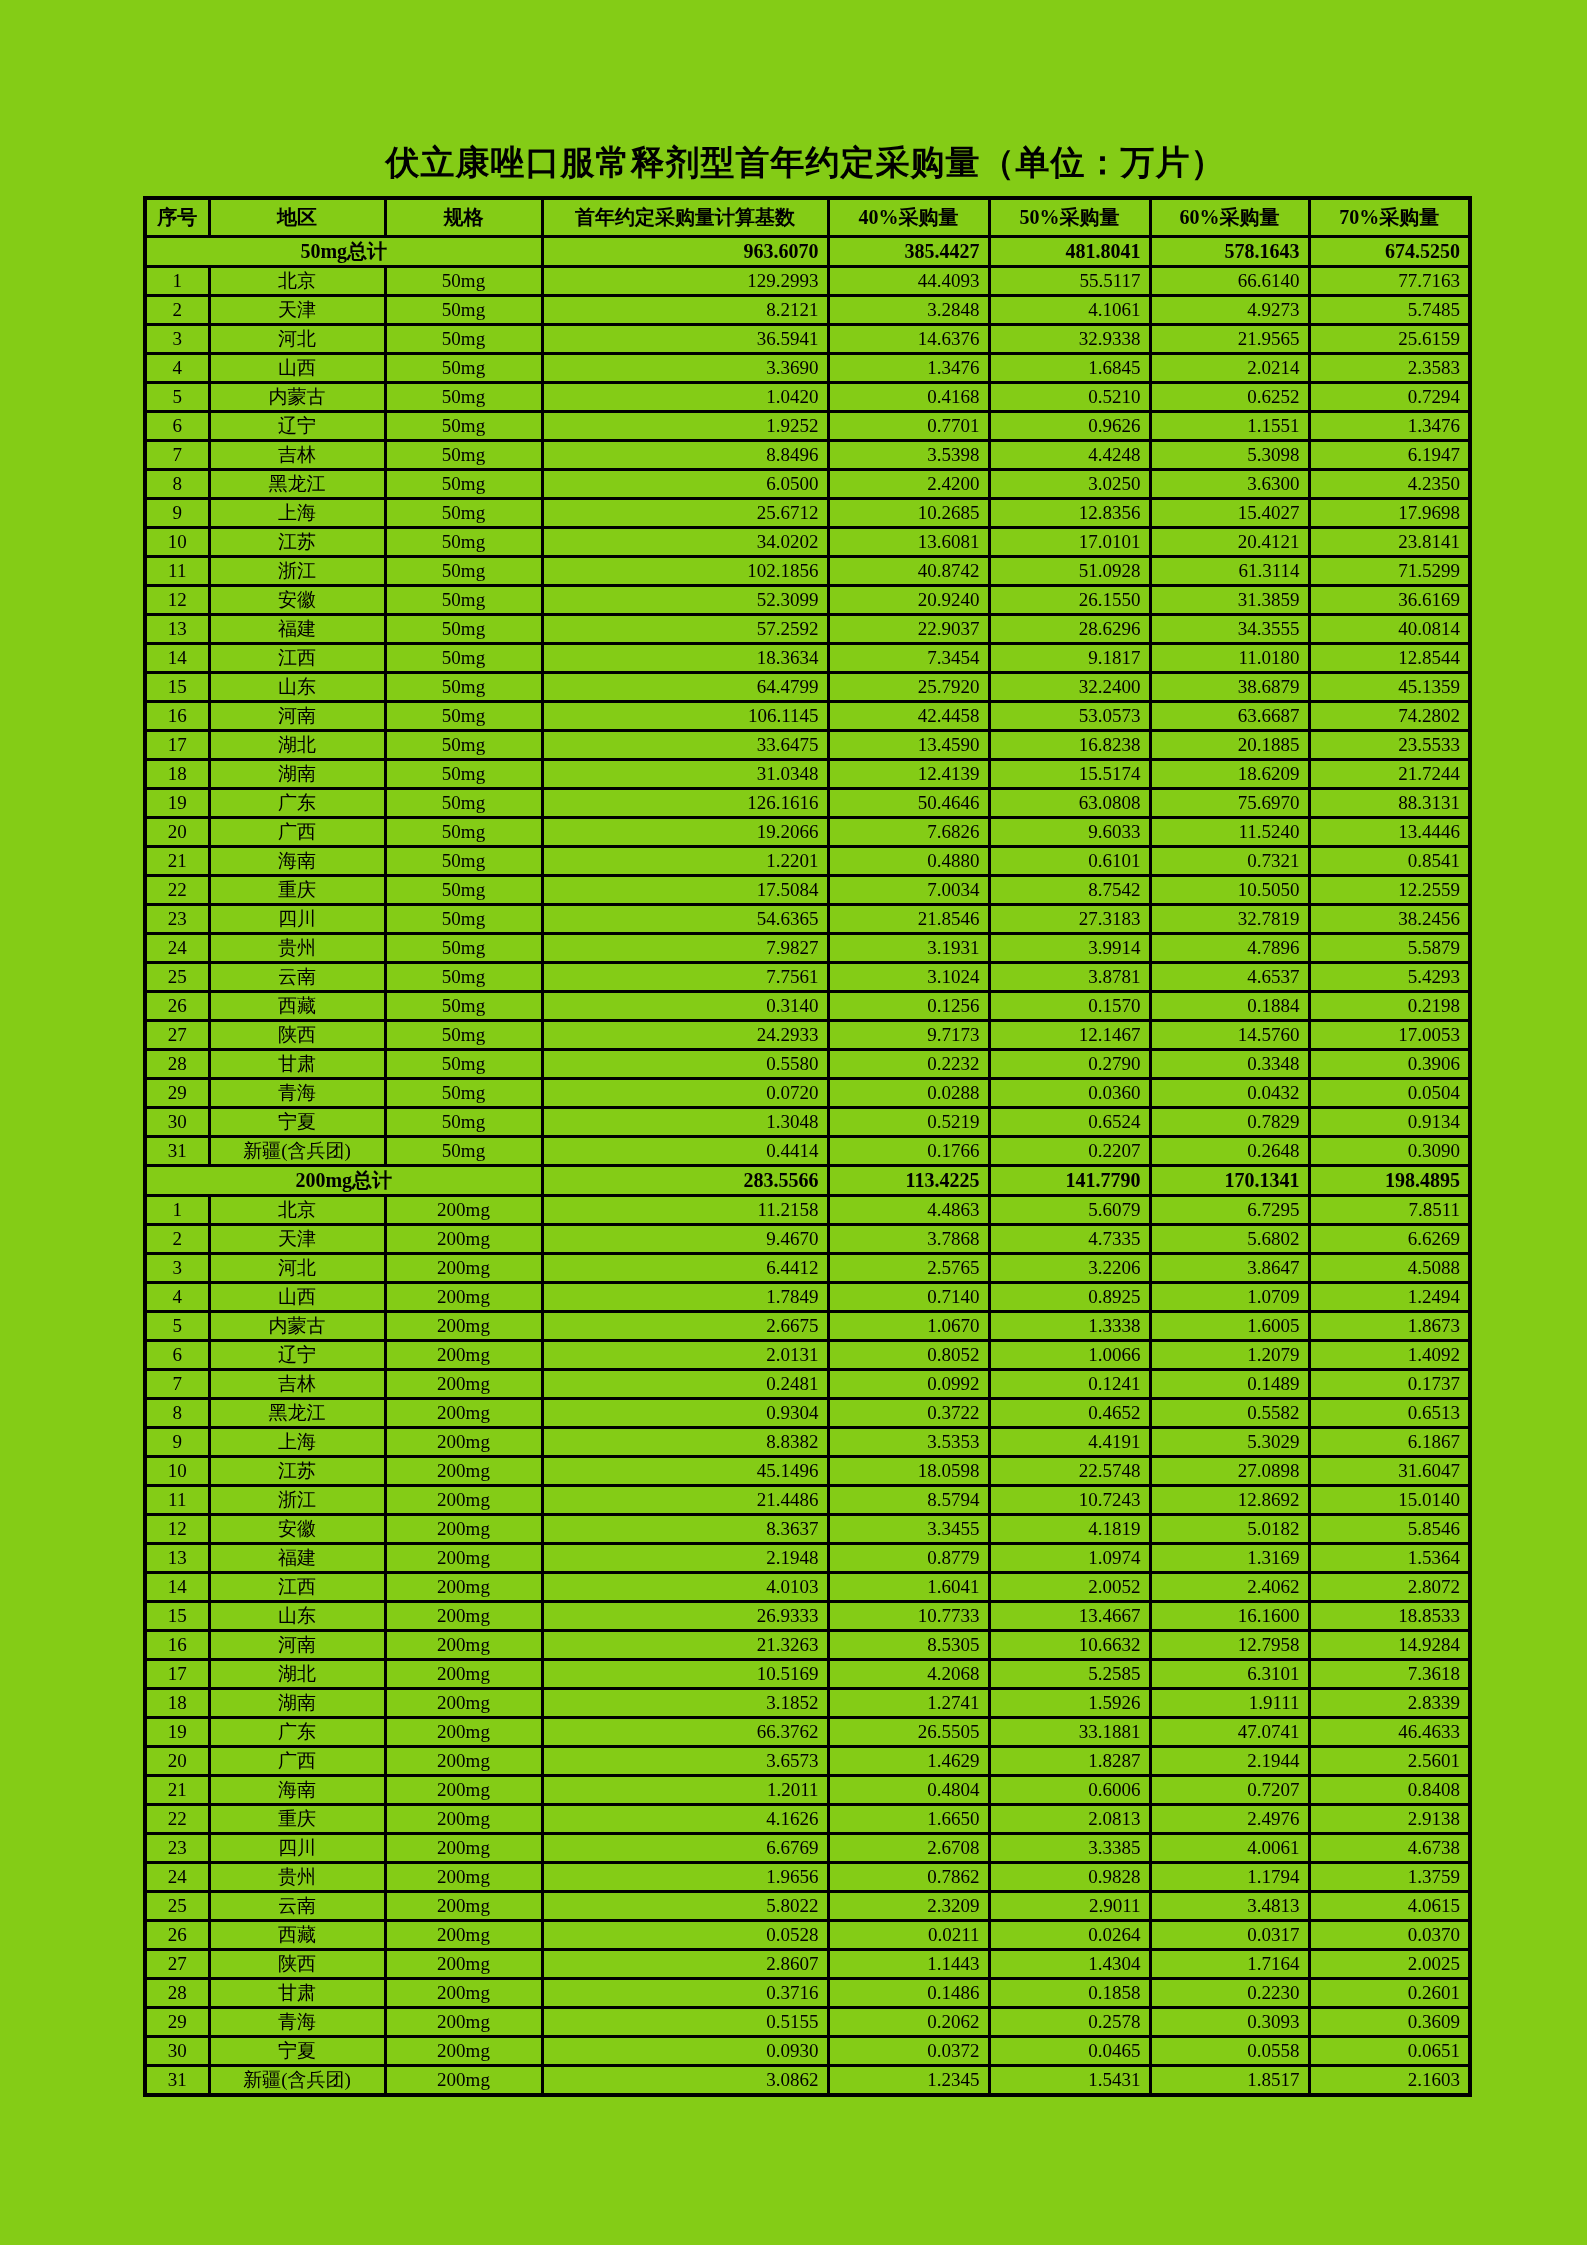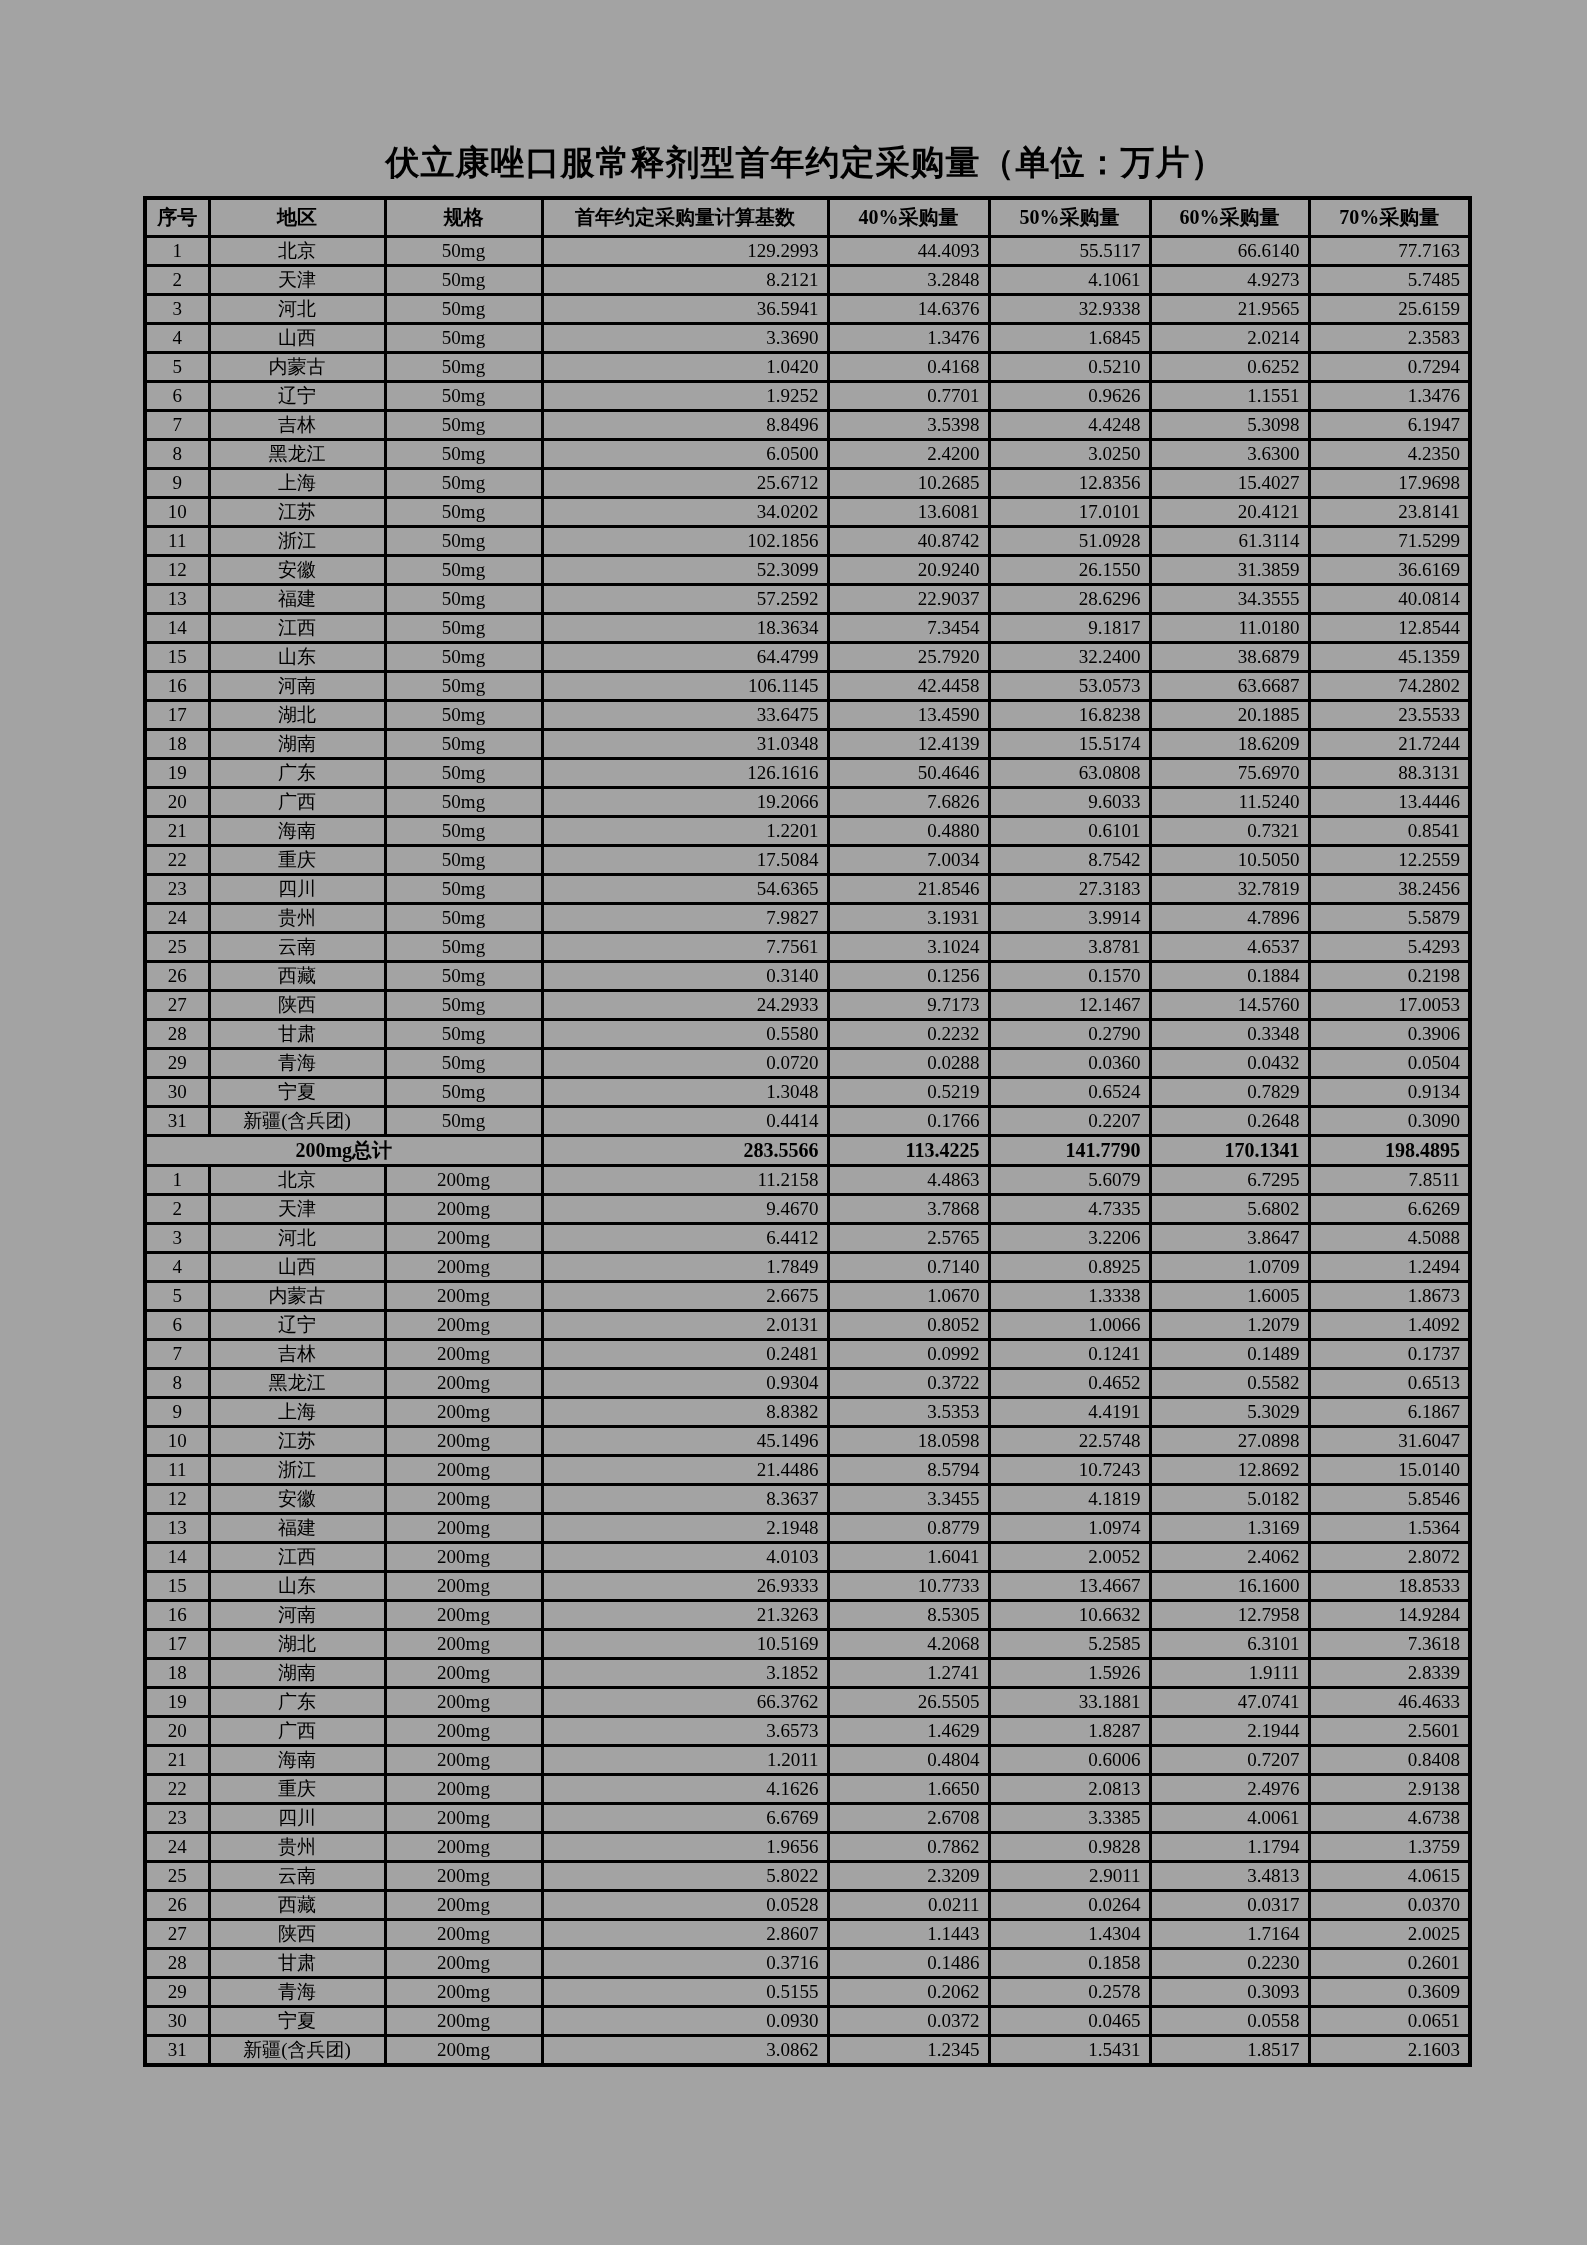--- a/index.html
+++ b/index.html
@@ -11,21 +11,21 @@
     position: relative;
     font-family: "Liberation Serif", "DejaVu Serif", serif;
     color: #000000;
     overflow: hidden;
   }
   .page {
     position: absolute;
     left: 0; top: 0;
     width: 1587px;
     height: 2245px;
-    background: #a3a3a3;
+    background: #84cc16;
   }
   .page-title {
     position: absolute;
     left: 143px;
     top: 140px;
     width: 1325px;
     text-align: center;
     font-size: 34px;
     font-weight: bold;
     letter-spacing: 1px;
@@ -83,20 +83,28 @@
           <th>地区</th>
           <th>规格</th>
           <th>首年约定采购量计算基数</th>
           <th>40%采购量</th>
           <th>50%采购量</th>
           <th>60%采购量</th>
           <th>70%采购量</th>
         </tr>
     </thead>
     <tbody>
+        <tr class="summary">
+          <td colspan="3" class="ctr">50mg总计</td>
+          <td class="num">963.6070</td>
+          <td class="num">385.4427</td>
+          <td class="num">481.8041</td>
+          <td class="num">578.1643</td>
+          <td class="num">674.5250</td>
+        </tr>
         <tr>
           <td class="ctr">1</td>
           <td class="ctr">北京</td>
           <td class="ctr">50mg</td>
           <td class="num">129.2993</td>
           <td class="num">44.4093</td>
           <td class="num">55.5117</td>
           <td class="num">66.6140</td>
           <td class="num">77.7163</td>
         </tr>

